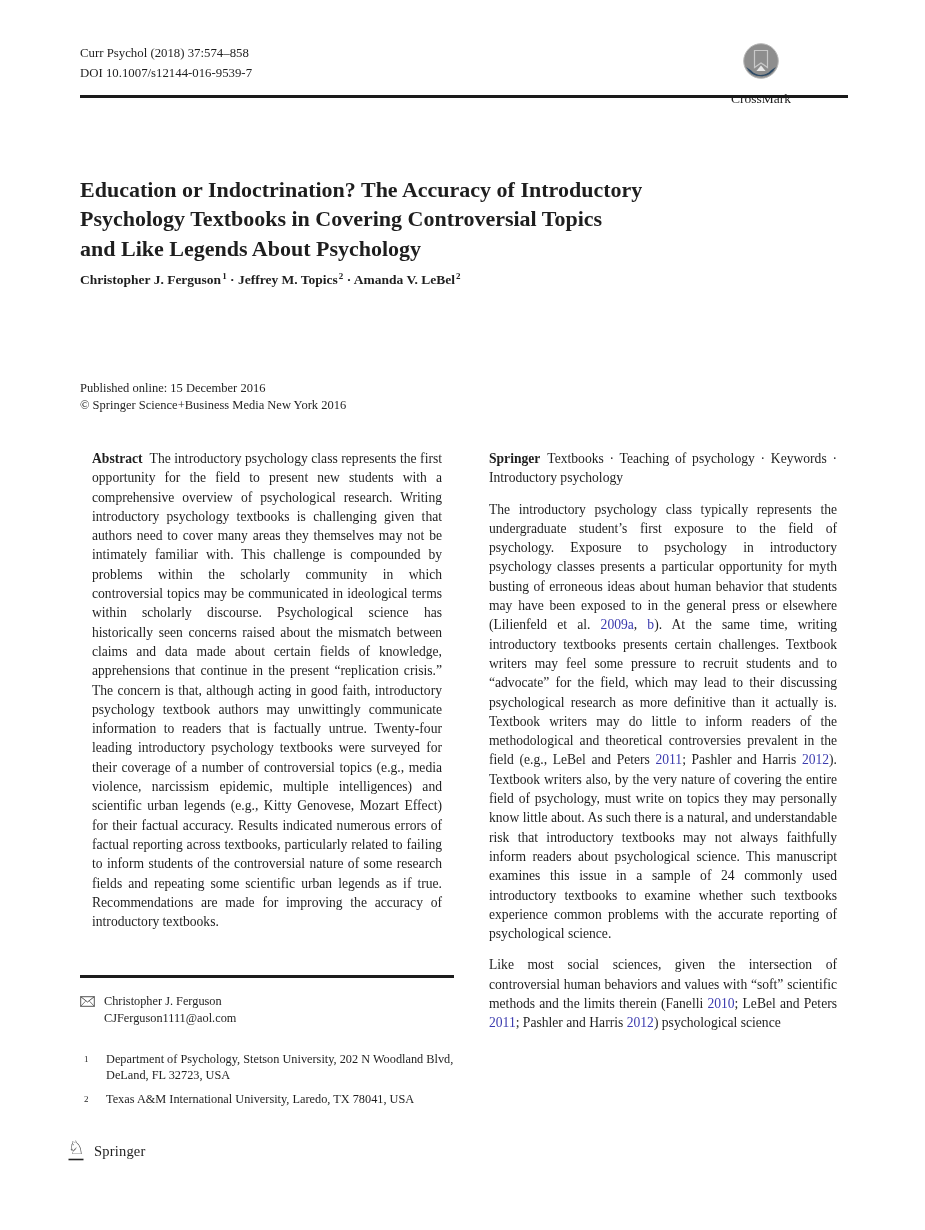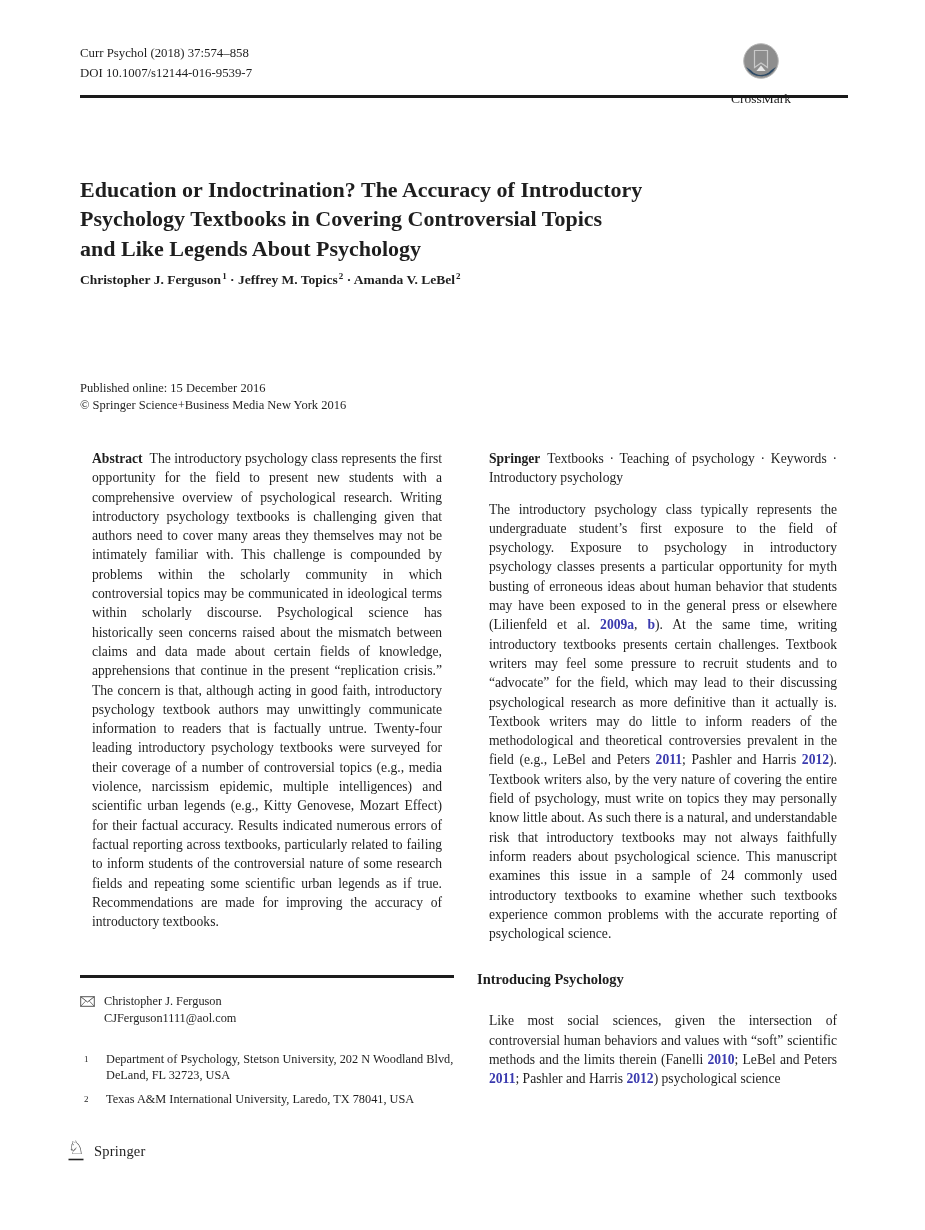--- a/index.html
+++ b/index.html
@@ -28,21 +28,21 @@
   }
   .authors-line { top: 272px; left: 80px; width: 740px; font-size: 13.5px; font-weight: bold; }
   .authors-line sup { font-size: 9px; padding-left: 1px; }
   .published-block { top: 380px; left: 80px; font-size: 12.5px; line-height: 16.5px; }
 
   
   .col-left  { top: 437px; left: 80px;  width: 374px; }
   .col-right { top: 437px; left: 477px; width: 372px; }
   .body-text { font-size: 13.6px; line-height: 19.3px; text-align: justify; }
   .bold-label { font-weight: bold; margin-right: 7px; }
-  .cite-link { color: #3a3aae; font-weight: bold; }
+  .cite-link { color: #3a3aae; }
   sup { font-size: 0.62em; vertical-align: super; line-height: 0; }
 
   .keywords-block { margin-bottom: 33px; }
   .section-heading {
     font-size: 14.5px; font-weight: bold; line-height: 20px;
     margin-top: 26px; margin-bottom: 22px; text-align: left;
   }
   .para { margin: 12px; }
 
   
@@ -96,21 +96,20 @@
   <p class="para body-text">
     <span class="bold-label">Abstract</span><span>The introductory psychology class represents the first opportunity for the field to present new students with a comprehensive overview of psychological research. Writing introductory psychology textbooks is challenging given that authors need to cover many areas they themselves may not be intimately familiar with. This challenge is compounded by problems within the scholarly community in which controversial topics may be communicated in ideological terms within scholarly discourse. Psychological science has historically seen concerns raised about the mismatch between claims and data made about certain fields of knowledge, apprehensions that continue in the present “replication crisis.” The concern is that, although acting in good faith, introductory psychology textbook authors may unwittingly communicate information to readers that is factually untrue. Twenty-four leading introductory psychology textbooks were surveyed for their coverage of a number of controversial topics (e.g., media violence, narcissism epidemic, multiple intelligences) and scientific urban legends (e.g., Kitty Genovese, Mozart Effect) for their factual accuracy. Results indicated numerous errors of factual reporting across textbooks, particularly related to failing to inform students of the controversial nature of some research fields and repeating some scientific urban legends as if true. Recommendations are made for improving the accuracy of introductory textbooks.</span>
   </p>
 </div>
 
 <div class="abs col-right">
   <p class="para body-text keywords-block">
     <span class="bold-label">Springer</span><span>Textbooks · Teaching of psychology · Keywords · Introductory psychology</span>
   </p>
   <p class="para body-text"><span>The introductory psychology class typically represents the undergraduate student’s first exposure to the field of psychology. Exposure to psychology in introductory psychology classes presents a particular opportunity for myth busting of erroneous ideas about human behavior that students may have been exposed to in the general press or elsewhere (Lilienfeld et al. </span><span class="cite-link">2009a</span><span>, </span><span class="cite-link">b</span><span>). At the same time, writing introductory textbooks presents certain challenges. Textbook writers may feel some pressure to recruit students and to “advocate” for the field, which may lead to their discussing psychological research as more definitive than it actually is. Textbook writers may do little to inform readers of the methodological and theoretical controversies prevalent in the field (e.g., LeBel and Peters </span><span class="cite-link">2011</span><span>; Pashler and Harris </span><span class="cite-link">2012</span><span>). Textbook writers also, by the very nature of covering the entire field of psychology, must write on topics they may personally know little about. As such there is a natural, and understandable risk that introductory textbooks may not always faithfully inform readers about psychological science. This manuscript examines this issue in a sample of 24 commonly used introductory textbooks to examine whether such textbooks experience common problems with the accurate reporting of psychological science.</span></p>
-  <h2 class="section-heading">Introducing Psychology</h2>
   <p class="para body-text"><span>Like most social sciences, given the intersection of controversial human behaviors and values with “soft” scientific methods and the limits therein (Fanelli </span><span class="cite-link">2010</span><span>; LeBel and Peters </span><span class="cite-link">2011</span><span>; Pashler and Harris </span><span class="cite-link">2012</span><span>) psychological science</span></p>
 </div>
 
 <div class="abs footnote-block">
   <div class="footnote-rule"></div>
   <div class="correspondence">
     <span class="env">
       <svg width="15" height="11" viewBox="0 0 15 11">
         <rect x="0.7" y="0.7" width="13.6" height="9.6" fill="none" stroke="#555" stroke-width="1"></rect>
         <path d="M0.7 0.7 L7.5 6 L14.3 0.7" fill="none" stroke="#555" stroke-width="1"></path>

